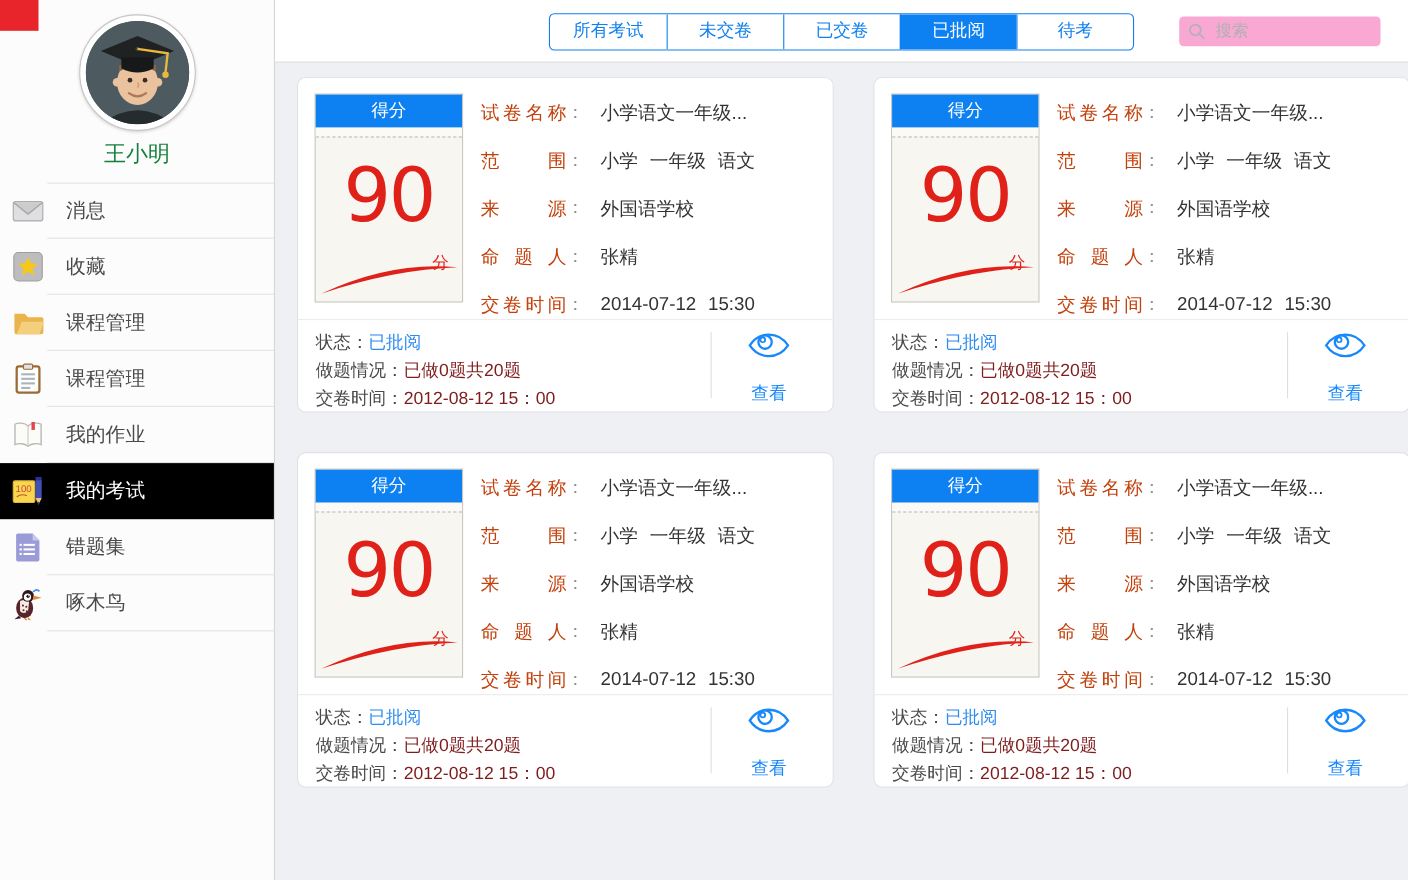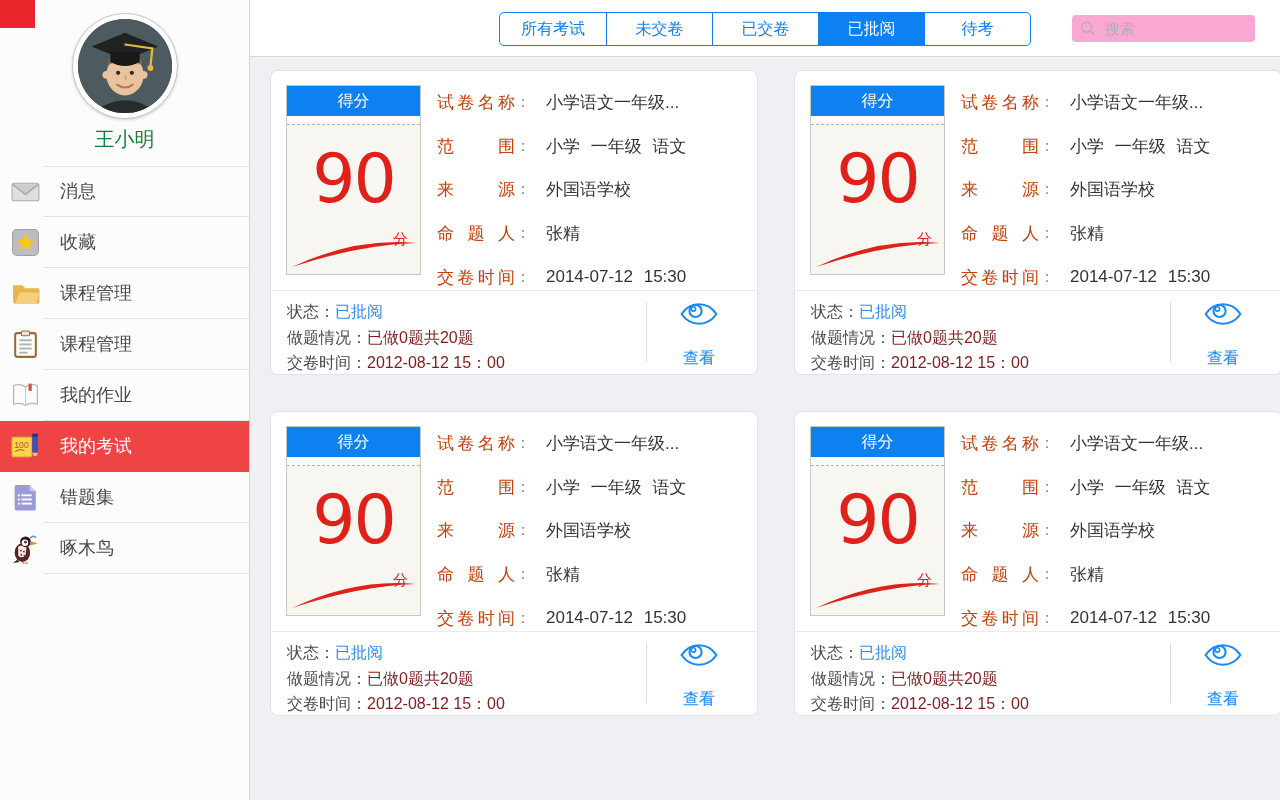--- a/index.html
+++ b/index.html
@@ -20,21 +20,21 @@
     box-shadow:0 1px 3px rgba(0,0,0,.18);
   }
   .avatar{width:94px;height:94px;border-radius:50%;overflow:hidden;background:#4d5a60;}
   .user-name{text-align:center;font-size:20px;color:#15803d;margin-top:7px;font-family:Liberation Serif, serif;}
   .menu{margin-top:13px;}
   .menu-item{position:relative;height:51px;cursor:pointer;}
   .menu-item::after{content:"";position:absolute;left:43px;right:0;bottom:0;height:1px;background:#e3e3e3;}
   .menu-item:first-child::before{content:"";position:absolute;left:43px;right:0;top:0;height:1px;background:#e3e3e3;}
   .mi-icon{position:absolute;left:10px;top:10px;width:31px;height:31px;}
   .mi-label{position:absolute;left:60px;top:0;line-height:51px;font-size:18px;color:#4a4a4a;}
-  .menu-item.selected{background:#ef4444;}
+  .menu-item.selected{background:#000000;}
   .menu-item.selected::after{background:transparent;}
   .menu-item.selected .mi-label{color:#fff;}
   
   .topbar{
     position:absolute;left:250px;top:0;width:1030px;height:57px;background:#fff;
     border-bottom:1px solid #d9d9d9;box-sizing:border-box;z-index:4;
   }
   .tabs{
     position:absolute;left:50%;top:12px;transform:translateX(-50%);display:flex;
     border:1px solid #1080f0;border-radius:5px;overflow:hidden;background:#fff;

